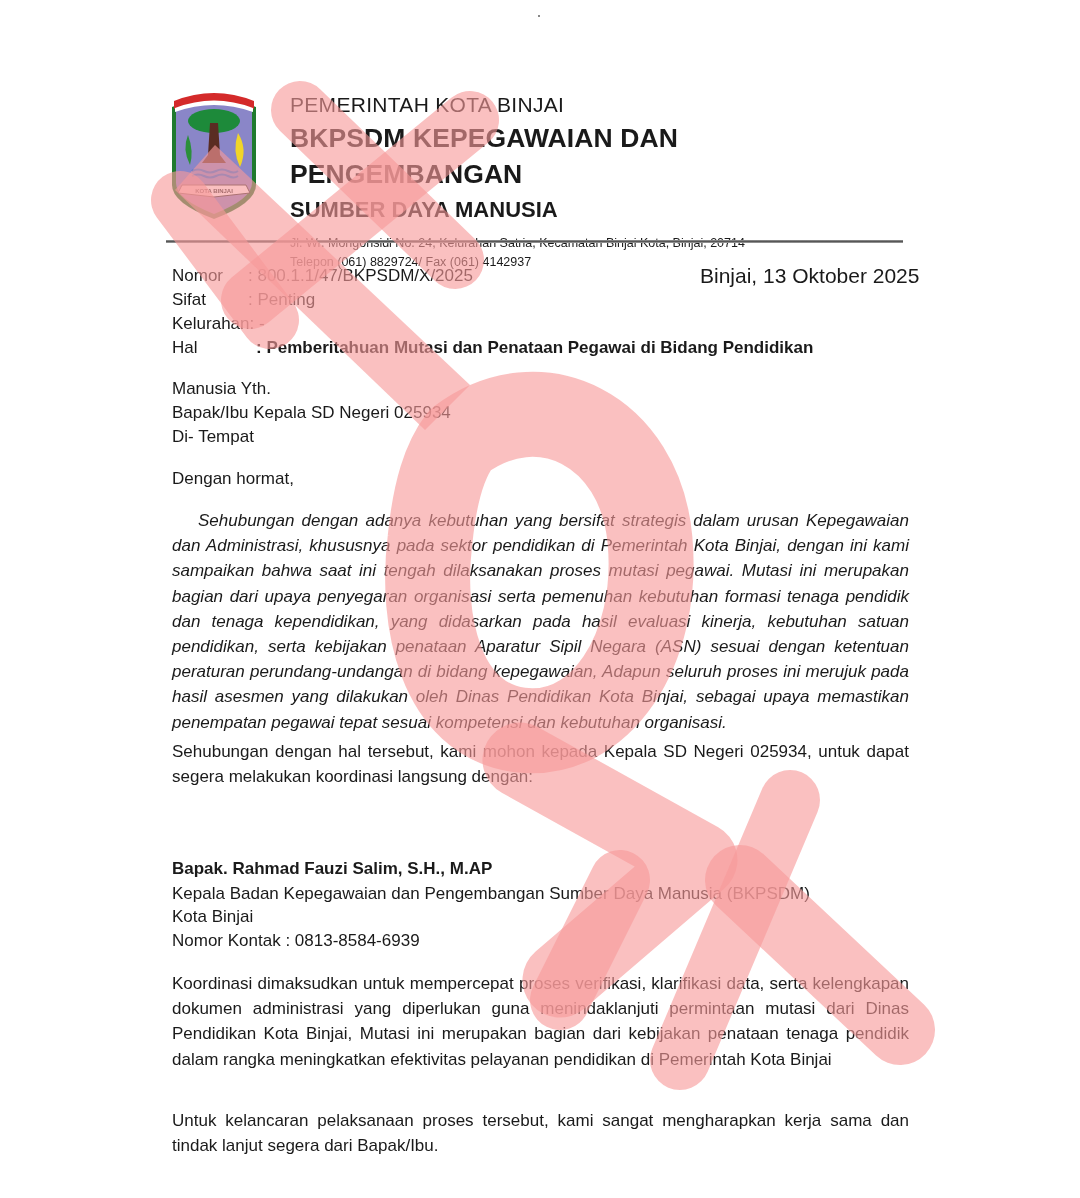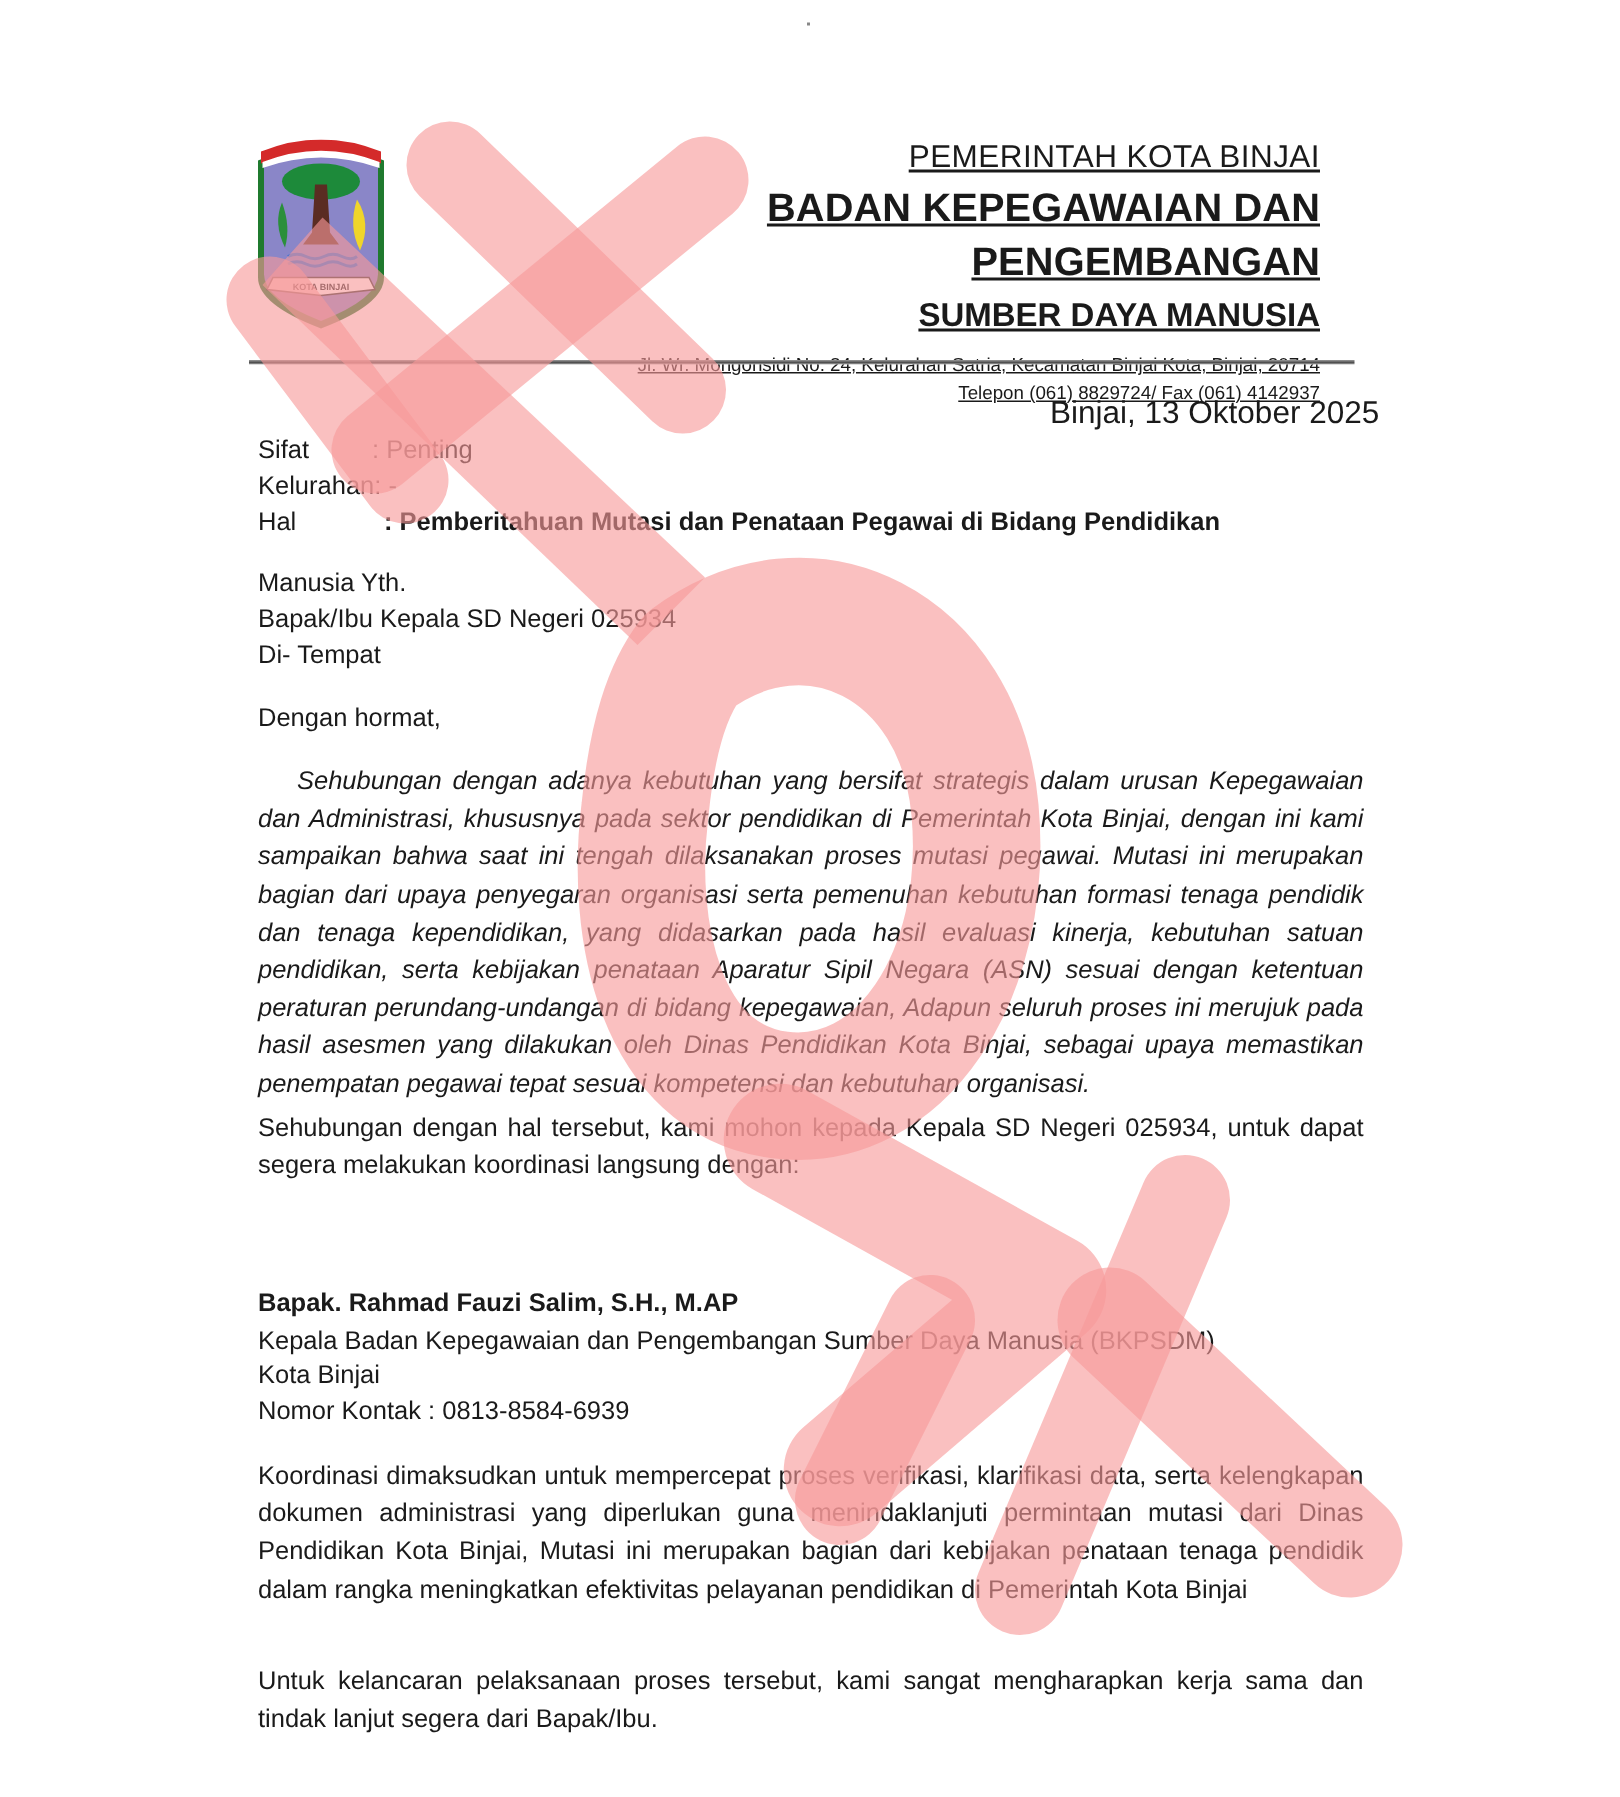--- a/index.html
+++ b/index.html
@@ -5,21 +5,21 @@
   html, body { margin: 0; padding: 0; }
   body {
     width: 1080px; height: 1198px; background: #ffffff; position: relative; overflow: hidden;
     font-family: "Liberation Sans", sans-serif; color: #1a1a1a;
   }
   .page { position: absolute; left: 0; top: 0; width: 1080px; height: 1198px; }
   .dot { position: absolute; left: 538px; top: 15px; width: 2px; height: 2px; background: #888; }
 
   
   .logo { position: absolute; left: 168px; top: 93px; width: 92px; height: 127px; }
-  .kop { position: absolute; left: 290px; top: 90px; width: 590px; text-align: right; text-decoration: underline; }
+  .kop { position: absolute; left: 290px; top: 90px; width: 590px; text-align: left; }
   .kop .l1 { font-size: 21px; letter-spacing: 0.3px; line-height: 30px; }
   .kop .l2 { font-size: 26.5px; font-weight: bold; line-height: 36px; letter-spacing: 0.1px; }
   .kop .l3 { font-size: 22px; font-weight: bold; line-height: 36px; }
   .kop .addr { font-size: 12.5px; line-height: 19px; margin-top: 6px; }
   .rule { position: absolute; left: 166px; top: 240px; width: 737px; height: 3px;
           background: linear-gradient(to bottom, #9a9a9a, #4a4a4a 60%, #bdbdbd); }
 
   
   .txt { position: absolute; left: 172px; font-size: 17px; line-height: 24px; }
   .meta-row { position: absolute; left: 172px; font-size: 17px; line-height: 24px; white-space: nowrap; }
@@ -49,27 +49,30 @@
     <path d="M20 42 Q14 56 22 72 Q26 58 20 42 Z" fill="#2b8f3b"></path>
     <path d="M70 40 Q80 56 72 74 Q64 58 70 40 Z" fill="#f0d52a"></path>
     <path d="M24 78 Q30 75 36 78 T48 78 T60 78 T70 78" stroke="#2a6fd6" stroke-width="2" fill="none"></path>
     <path d="M24 83 Q30 80 36 83 T48 83 T60 83 T70 83" stroke="#2a6fd6" stroke-width="2" fill="none"></path>
     <path d="M14 92 L78 92 L82 100 L46 104 L10 100 Z" fill="#ffffff" stroke="#333" stroke-width="1"></path>
     <text x="46" y="100" font-size="6" text-anchor="middle" font-family="Liberation Sans, sans-serif" font-weight="bold" fill="#222">KOTA BINJAI</text>
   </svg>
 
   <div class="kop">
     <div class="l1">PEMERINTAH KOTA BINJAI</div>
-    <div class="l2">BADAN KEPEGAWAIAN DAN PENGEMBANGAN</div>
+    <div class="l2">BKPSDM KEPEGAWAIAN DAN PENGEMBANGAN</div>
     <div class="l3">SUMBER DAYA MANUSIA</div>
     <div class="addr">Jl. Wr. Mongonsidi No. 24, Kelurahan Satria, Kecamatan Binjai Kota, Binjai, 20714</div>
     <div class="addr" style="margin-top:0">Telepon  (061) 8829724/ Fax (061) 4142937</div>
   </div>
   <div class="rule"></div>
 
+  <div class="meta-row" style="top:264px">
+    <span class="lbl">Nomor</span><span>: 800.1.1/47/BKPSDM/X/2025</span>
+  </div>
   <div class="date">Binjai, 13 Oktober 2025</div>
   <div class="meta-row" style="top:288px">
     <span class="lbl">Sifat</span><span>: Penting</span>
   </div>
   <div class="meta-row" style="top:312px">
     <span>Kelurahan</span><span>: -</span>
   </div>
   <div class="meta-row" style="top:336px">
     <span class="lbl" style="width:84px">Hal</span><span class="bold">: Pemberitahuan Mutasi dan Penataan Pegawai di Bidang Pendidikan</span>
   </div>

